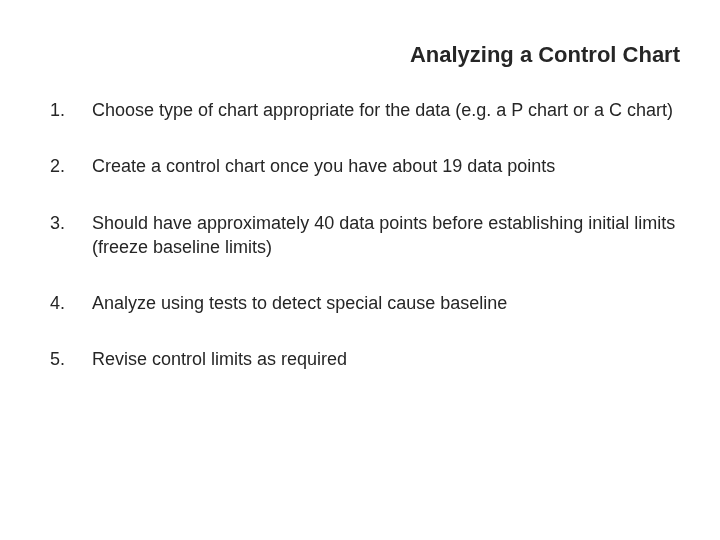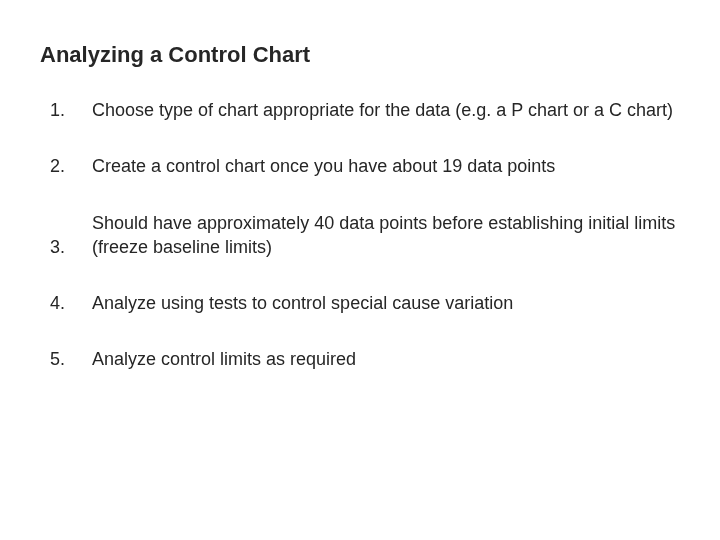--- a/index.html
+++ b/index.html
@@ -12,36 +12,36 @@
     color: #262626;
   }
   .slide {
     box-sizing: border-box;
     width: 720px;
     height: 540px;
     padding: 28px 40px 40px 40px;
   }
   .title {
     width: 100%;
-    text-align: left;
+    text-align: right;
     font-weight: bold;
     font-size: 22px;
     margin-top: 14px;
     margin-bottom: 30px;
   }
   ol.steps {
     list-style: none;
     counter-reset: step;
     padding: 0;
     margin: 0;
   }
   ol.steps > li {
     counter-increment: step;
     display: flex;
-    align-items: flex-end;
+    align-items: flex-start;
     margin-bottom: 32px;
     padding-left: 10px;
   }
   ol.steps > li::before {
     content: counter(step) ".";
     flex: 0 0 42px;
     font-size: 18px;
     line-height: 1.35;
   }
   ol.steps > li > .text {
@@ -58,19 +58,19 @@
     <li>
         <span class="text">Choose type of chart appropriate for the data (e.g. a P chart or a C chart)</span>
       </li>
     <li>
         <span class="text">Create a control chart once you have about 19 data points</span>
       </li>
     <li>
         <span class="text">Should have approximately 40 data points before establishing initial limits (freeze baseline limits)</span>
       </li>
     <li>
-        <span class="text">Analyze using tests to control special cause variation</span>
+        <span class="text">Analyze using tests to detect special cause baseline</span>
       </li>
     <li>
-        <span class="text">Analyze control limits as required</span>
+        <span class="text">Revise control limits as required</span>
       </li>
   </ol>
 </div>
 
 </body></html>

